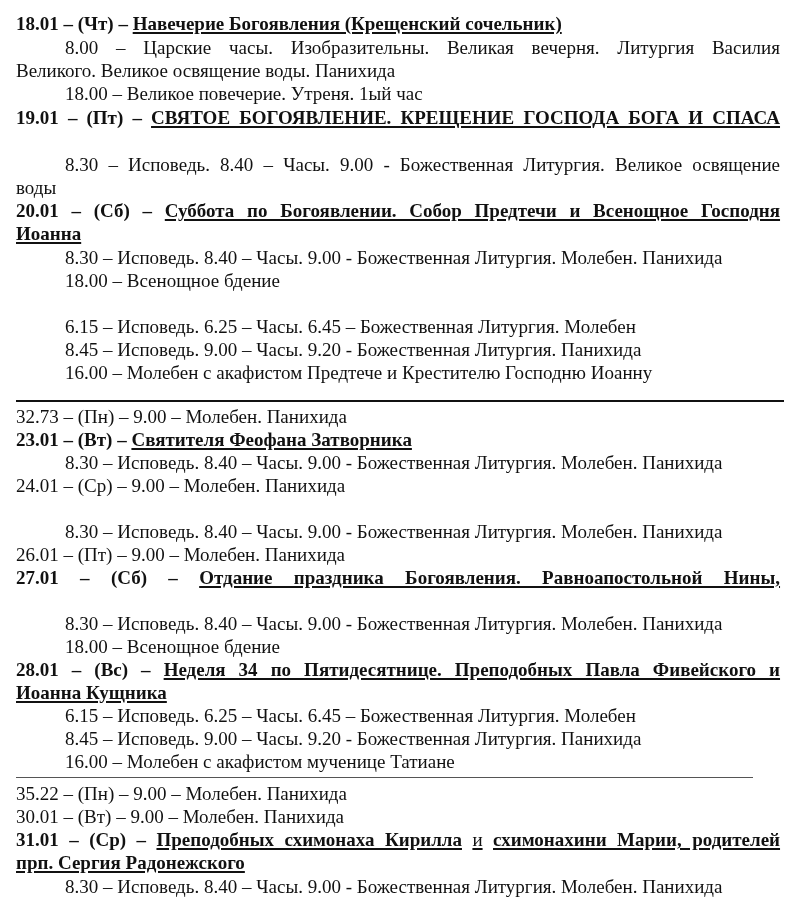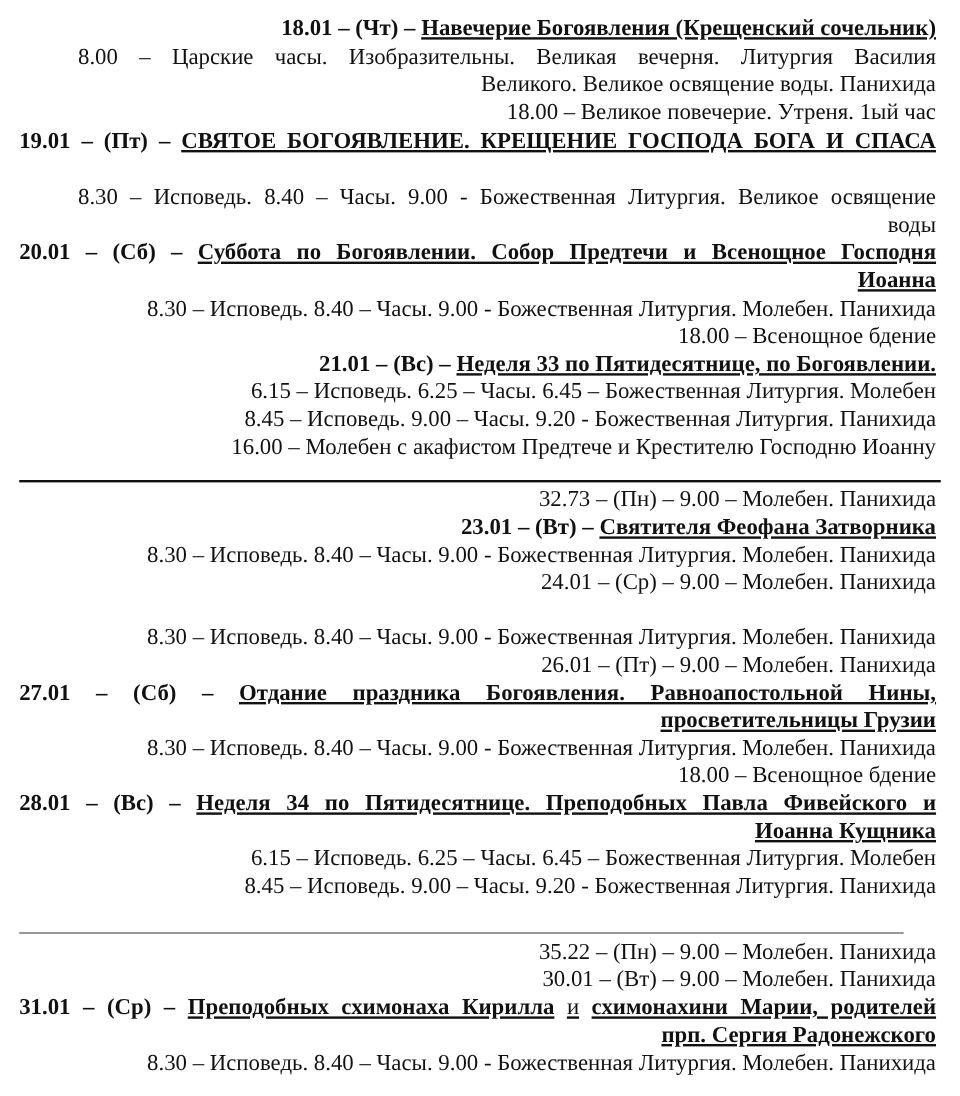--- a/index.html
+++ b/index.html
@@ -3,21 +3,21 @@
 <meta charset="utf-8">
 <style>
   html, body { margin: 0; padding: 0; background: #ffffff; }
   body {
     width: 800px; height: 913px; overflow: hidden;
     font-family: "Liberation Serif", serif;
     font-size: 19px; color: #111111;
     -webkit-font-smoothing: antialiased;
   }
   .page { position: relative; width: 800px; height: 913px; }
-  .row { position: absolute; left: 16px; right: 20px; white-space: nowrap; line-height: 22px; text-align: right; }
+  .row { position: absolute; left: 16px; right: 20px; white-space: nowrap; line-height: 22px; }
   .row.indent { left: 65px; }
   .row.justify { white-space: normal; text-align: justify; text-align-last: justify; }
   .b { font-weight: bold; }
   .u { text-decoration: underline; text-decoration-thickness: 1.5px; text-underline-offset: 2px; }
   .title { font-weight: bold; text-decoration: underline; text-decoration-thickness: 1.5px; text-underline-offset: 2px; }
   .rule { position: absolute; left: 16px; height: 0; }
   .rule.solid { width: 768px; border-top: 2px solid #111; top: 400px; }
   .rule.dash { width: 737px; border-top: 1px solid #555; top: 777px; }
   .normal-ch { font-weight: normal; }
 </style>
@@ -53,27 +53,20 @@
     <span class="b">(Сб)</span>
     <span class="b">–</span>
     <span class="title">Суббота по Богоявлении. Собор Предтечи и Всенощное Господня</span>
   </div>
   <div class="row" style="top:223px">
     <span class="title">Иоанна</span>
   </div>
   <div class="row indent" style="top:247px">8.30 – Исповедь. 8.40 – Часы. 9.00 - Божественная Литургия. Молебен. Панихида</div>
   <div class="row indent" style="top:270px">18.00 – Всенощное бдение</div>
 
-  <div class="row" style="top:293px">
-    <span class="b">21.01</span>
-    <span class="b">–</span>
-    <span class="b">(Вс)</span>
-    <span class="b">–</span>
-    <span class="title">Неделя 33 по Пятидесятнице, по Богоявлении.</span>
-  </div>
   <div class="row indent" style="top:316px">6.15 – Исповедь. 6.25 – Часы. 6.45 – Божественная Литургия. Молебен</div>
   <div class="row indent" style="top:339px">8.45 – Исповедь. 9.00 – Часы. 9.20 - Божественная Литургия. Панихида</div>
   <div class="row indent" style="top:362px">16.00 – Молебен с акафистом Предтече и Крестителю Господню Иоанну</div>
 
   <div class="rule solid"></div>
 
   <div class="row" style="top:406px">32.73 – (Пн) – 9.00 – Молебен. Панихида</div>
 
   <div class="row" style="top:429px">
     <span class="b">23.01</span>
@@ -90,38 +83,36 @@
 
   <div class="row" style="top:544px">26.01 – (Пт) – 9.00 – Молебен. Панихида</div>
 
   <div class="row justify" style="top:567px">
     <span class="b">27.01</span>
     <span class="b">–</span>
     <span class="b">(Сб)</span>
     <span class="b">–</span>
     <span class="title">Отдание праздника Богоявления. Равноапостольной Нины,</span>
   </div>
-  <div class="row" style="top:590px">
-    <span class="title">просветительницы Грузии</span>
-  </div>
   <div class="row indent" style="top:613px">8.30 – Исповедь. 8.40 – Часы. 9.00 - Божественная Литургия. Молебен. Панихида</div>
   <div class="row indent" style="top:636px">18.00 – Всенощное бдение</div>
 
   <div class="row justify" style="top:659px">
     <span class="b">28.01</span>
     <span class="b">–</span>
     <span class="b">(Вс)</span>
     <span class="b">–</span>
     <span class="title">Неделя 34 по Пятидесятнице. Преподобных Павла Фивейского и</span>
   </div>
   <div class="row" style="top:682px">
     <span class="title">Иоанна Кущника</span>
   </div>
   <div class="row indent" style="top:705px">6.15 – Исповедь. 6.25 – Часы. 6.45 – Божественная Литургия. Молебен</div>
   <div class="row indent" style="top:728px">8.45 – Исповедь. 9.00 – Часы. 9.20 - Божественная Литургия. Панихида</div>
+  <div class="row indent" style="top:751px">16.00 – Молебен с акафистом мученице Татиане</div>
 
   <div class="rule dash"></div>
 
   <div class="row" style="top:783px">35.22 – (Пн) – 9.00 – Молебен. Панихида</div>
   <div class="row" style="top:806px">30.01 – (Вт) – 9.00 – Молебен. Панихида</div>
 
   <div class="row justify" style="top:829px">
     <span class="b">31.01</span>
     <span class="b">–</span>
     <span class="b">(Ср)</span>

